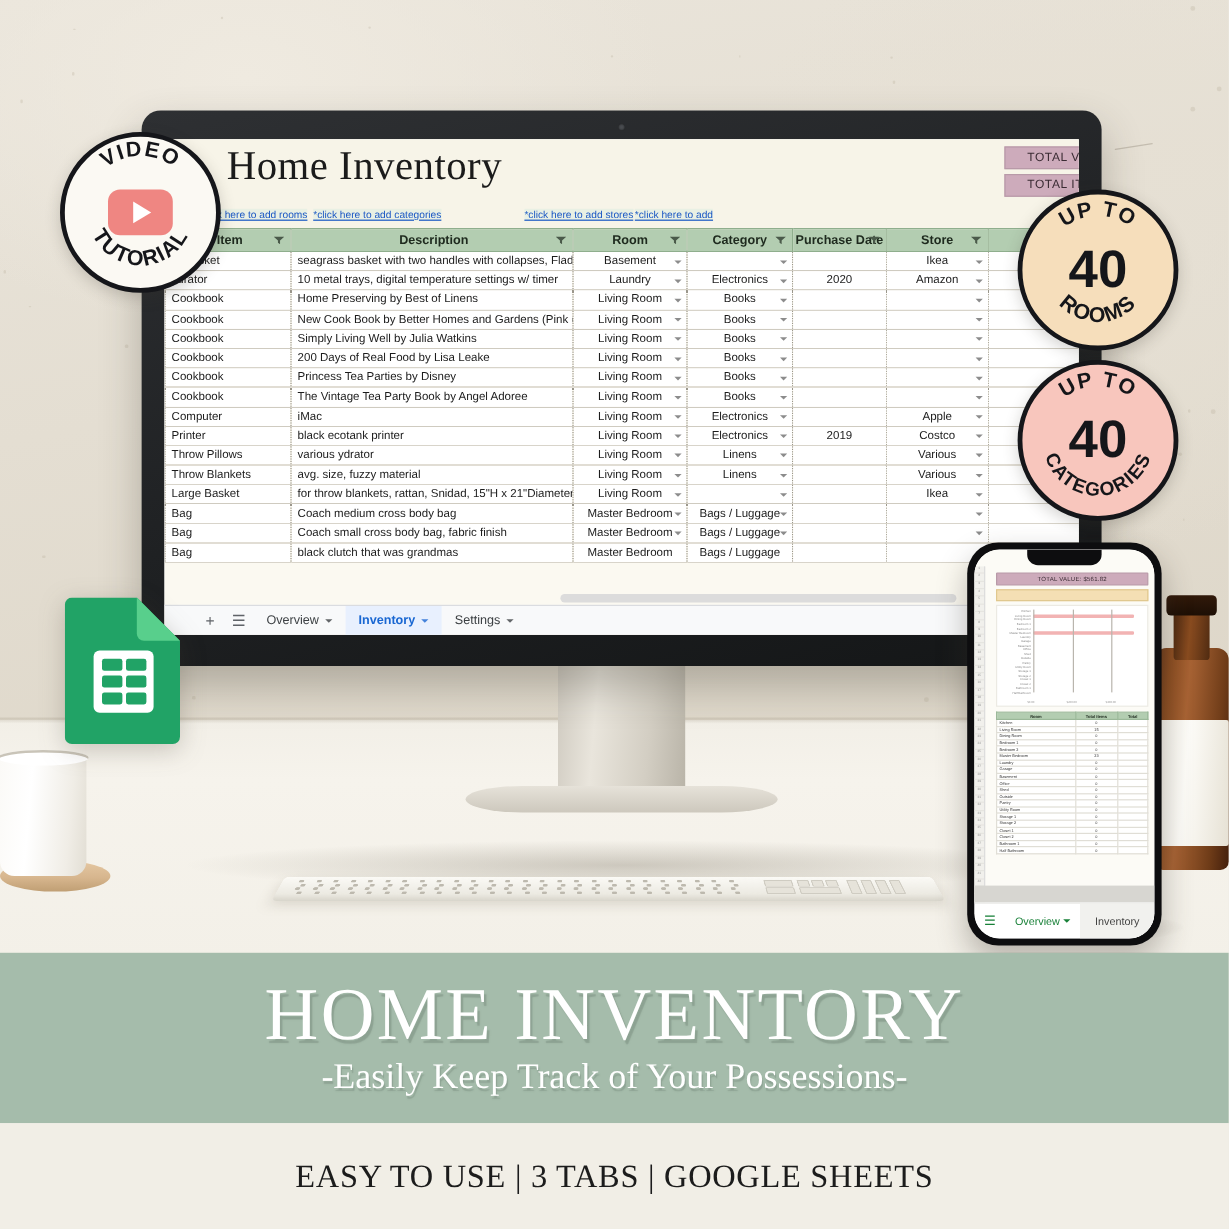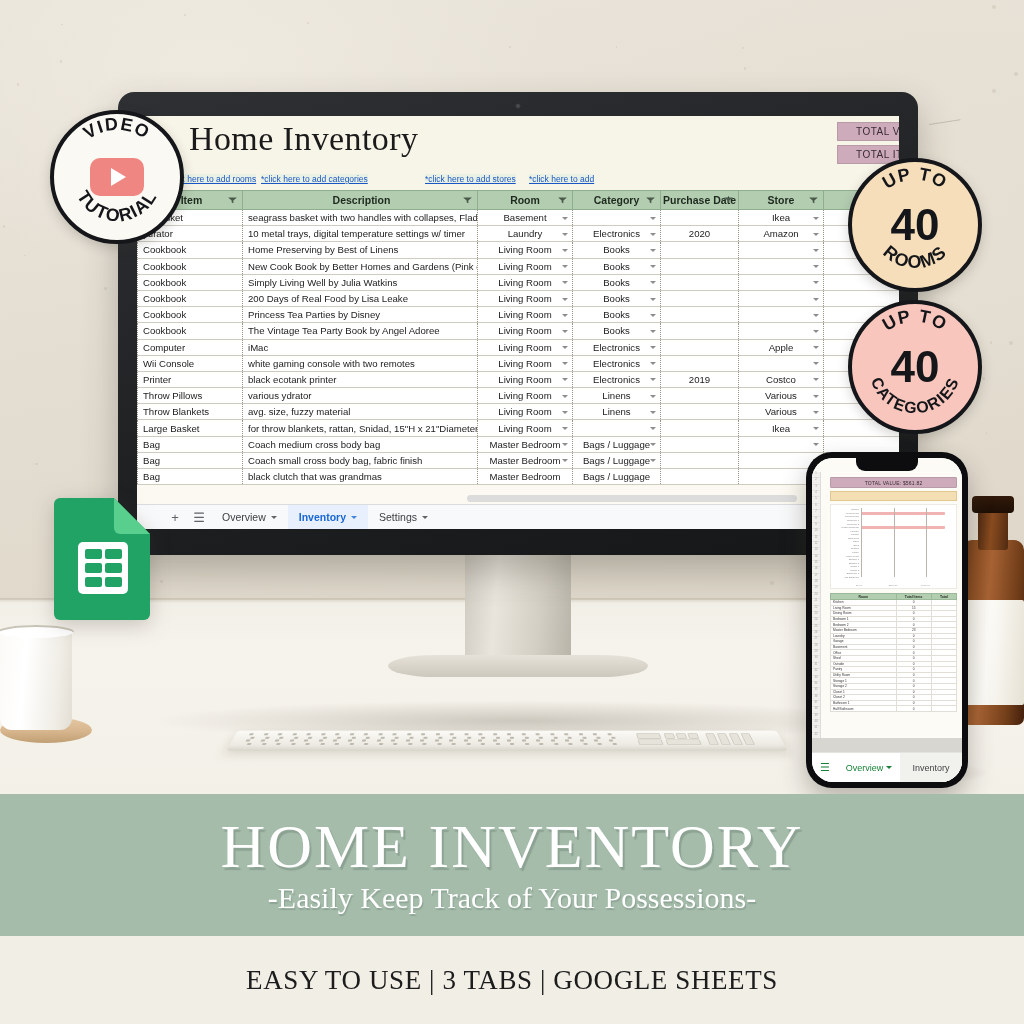--- a/index.html
+++ b/index.html
@@ -438,21 +438,21 @@
 
 
           <div class="totals-wrap">
             <div class="total-row">TOTAL VALUE</div>
             <div class="total-row">TOTAL ITEMS</div>
           </div>
 
           <div class="addlinks">
             <span class="addlink" style="left:28px">*click here to add rooms</span>
             <span class="addlink" style="left:124px">*click here to add categories</span>
-            <span class="addlink" style="left:288px">*click here to add stores</span>
+            <span class="addlink" style="left:300px">*click here to add stores</span>
             <span class="addlink" style="left:392px">*click here to add</span>
           </div>
         </div>
 
         <div class="sheet-grid">
           <table class="grid">
             <colgroup>
               <col style="width:105px">
                 <col style="width:235px">
                 <col style="width:95px">
@@ -591,31 +591,20 @@
                   </td>
                   <td></td>
                 </tr>
                 <tr>
                   <td>Computer</td>
                   <td>iMac</td>
                   <td class="ctr">Living Room<span class="dd"></span></td>
                   <td class="ctr">Electronics<span class="dd"></span></td>
                   <td class="ctr"></td>
                   <td class="ctr">Apple<span class="dd"></span></td>
-                  <td></td>
-                </tr>
-                <tr>
-                  <td>Wii Console</td>
-                  <td>white gaming console with two remotes</td>
-                  <td class="ctr">Living Room<span class="dd"></span></td>
-                  <td class="ctr">Electronics<span class="dd"></span></td>
-                  <td class="ctr"></td>
-                  <td class="ctr">
-                    <span class="dd"></span>
-                  </td>
                   <td></td>
                 </tr>
                 <tr>
                   <td>Printer</td>
                   <td>black ecotank printer</td>
                   <td class="ctr">Living Room<span class="dd"></span></td>
                   <td class="ctr">Electronics<span class="dd"></span></td>
                   <td class="ctr">2019</td>
                   <td class="ctr">Costco<span class="dd"></span></td>
                   <td></td>

